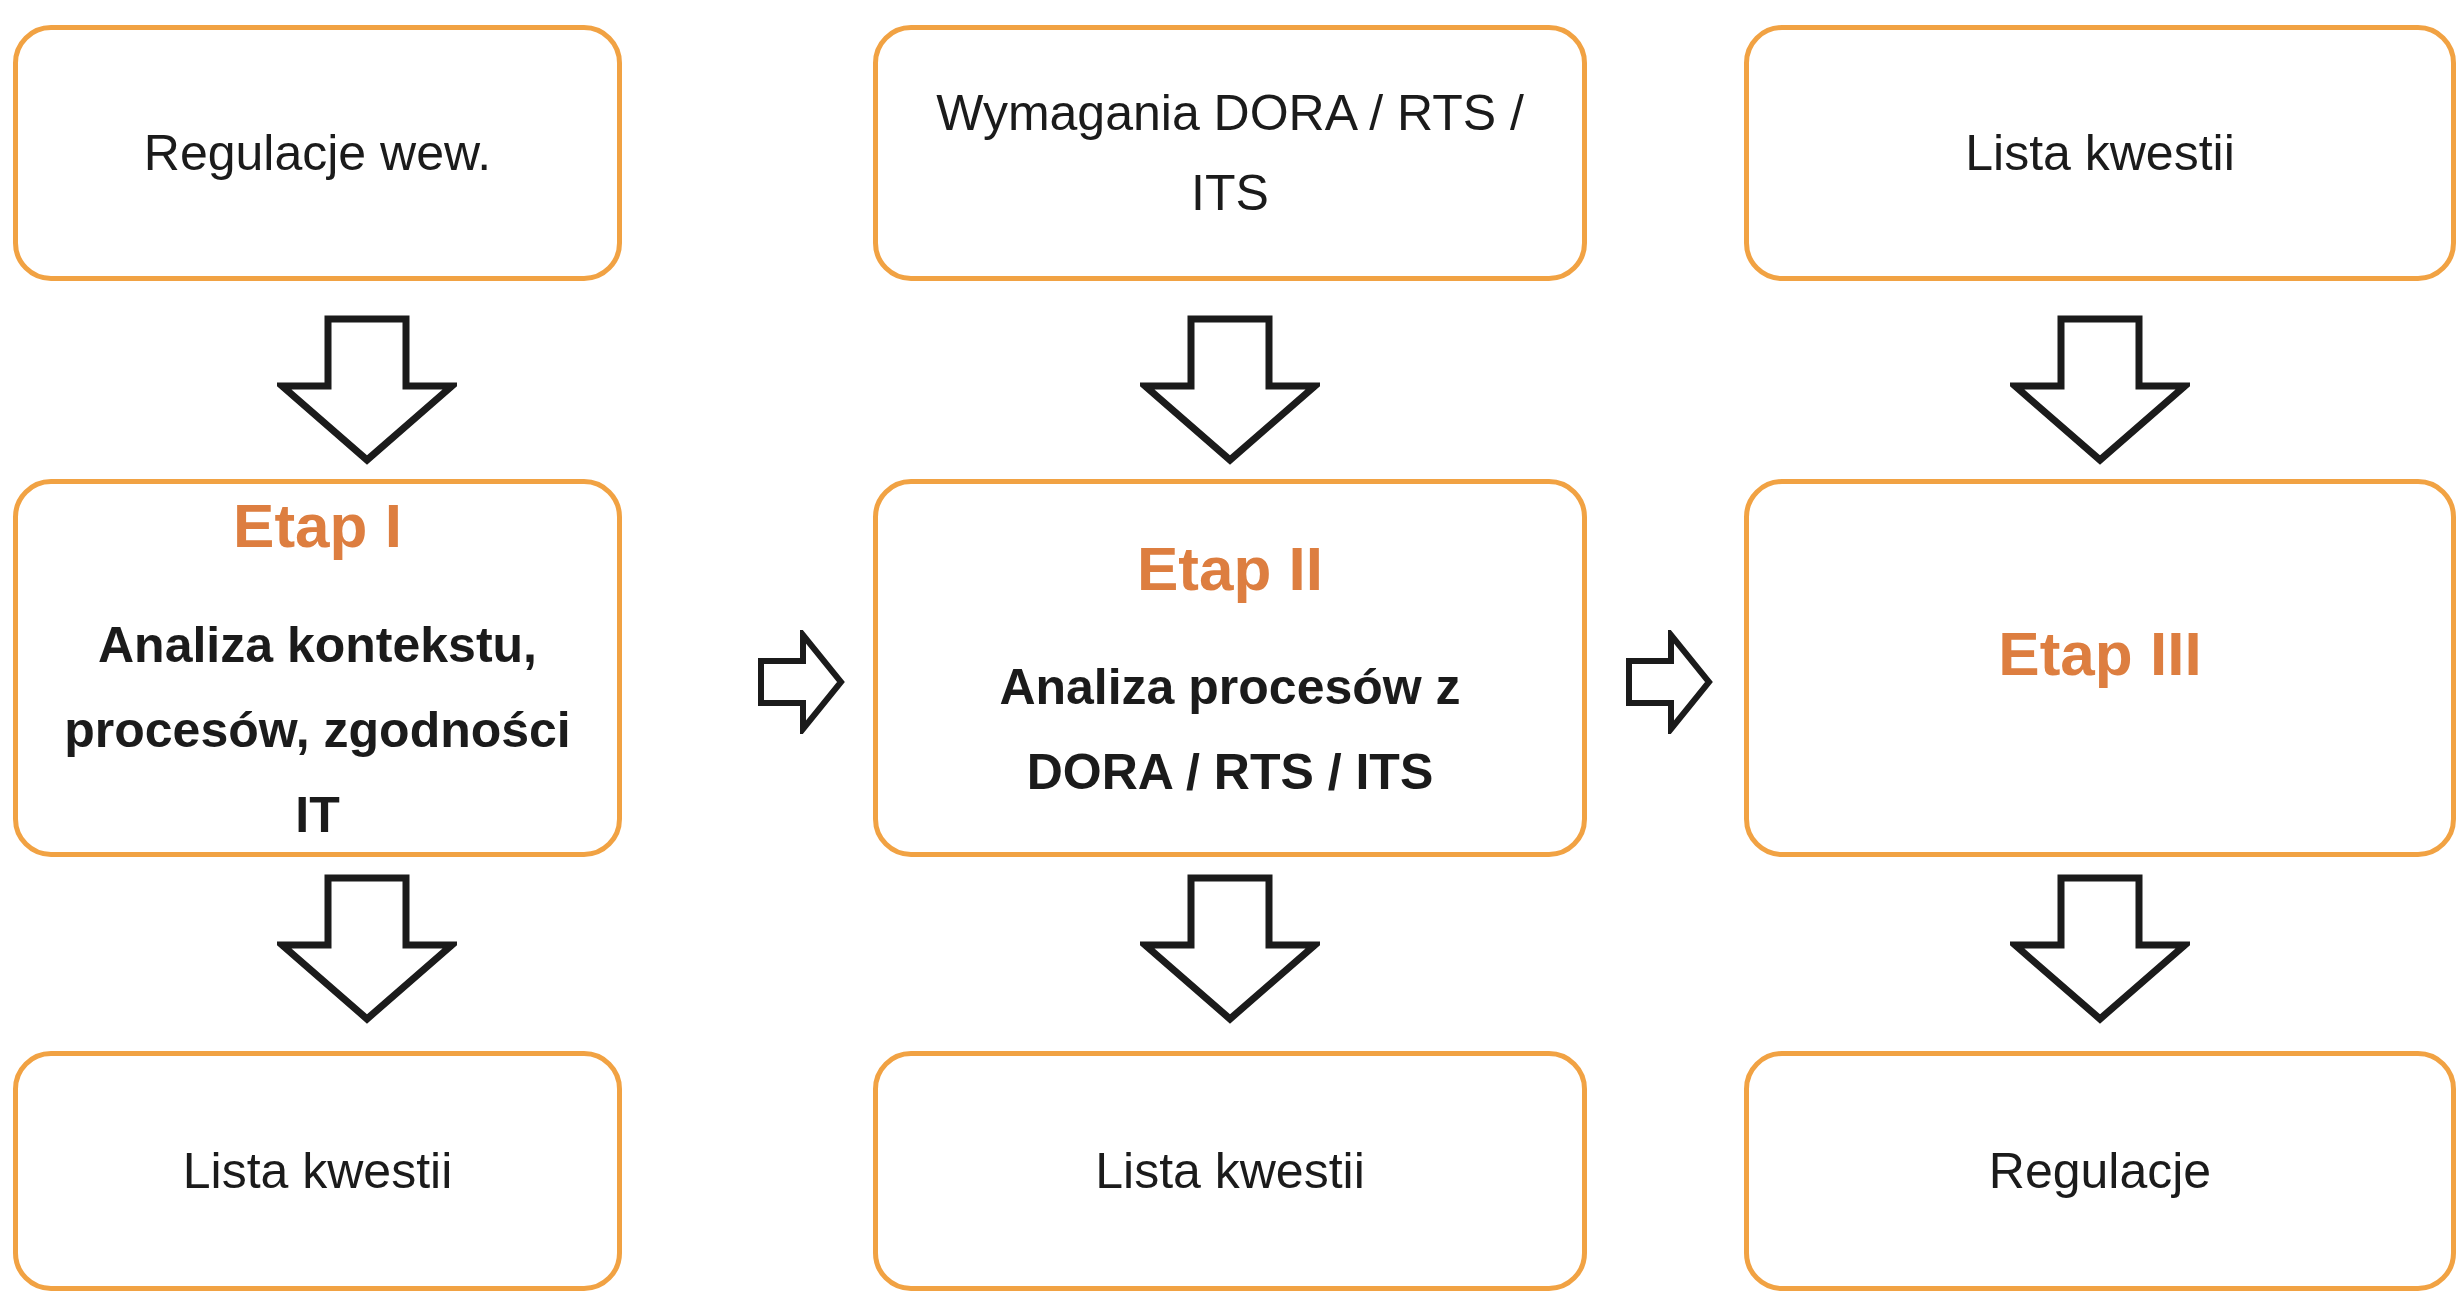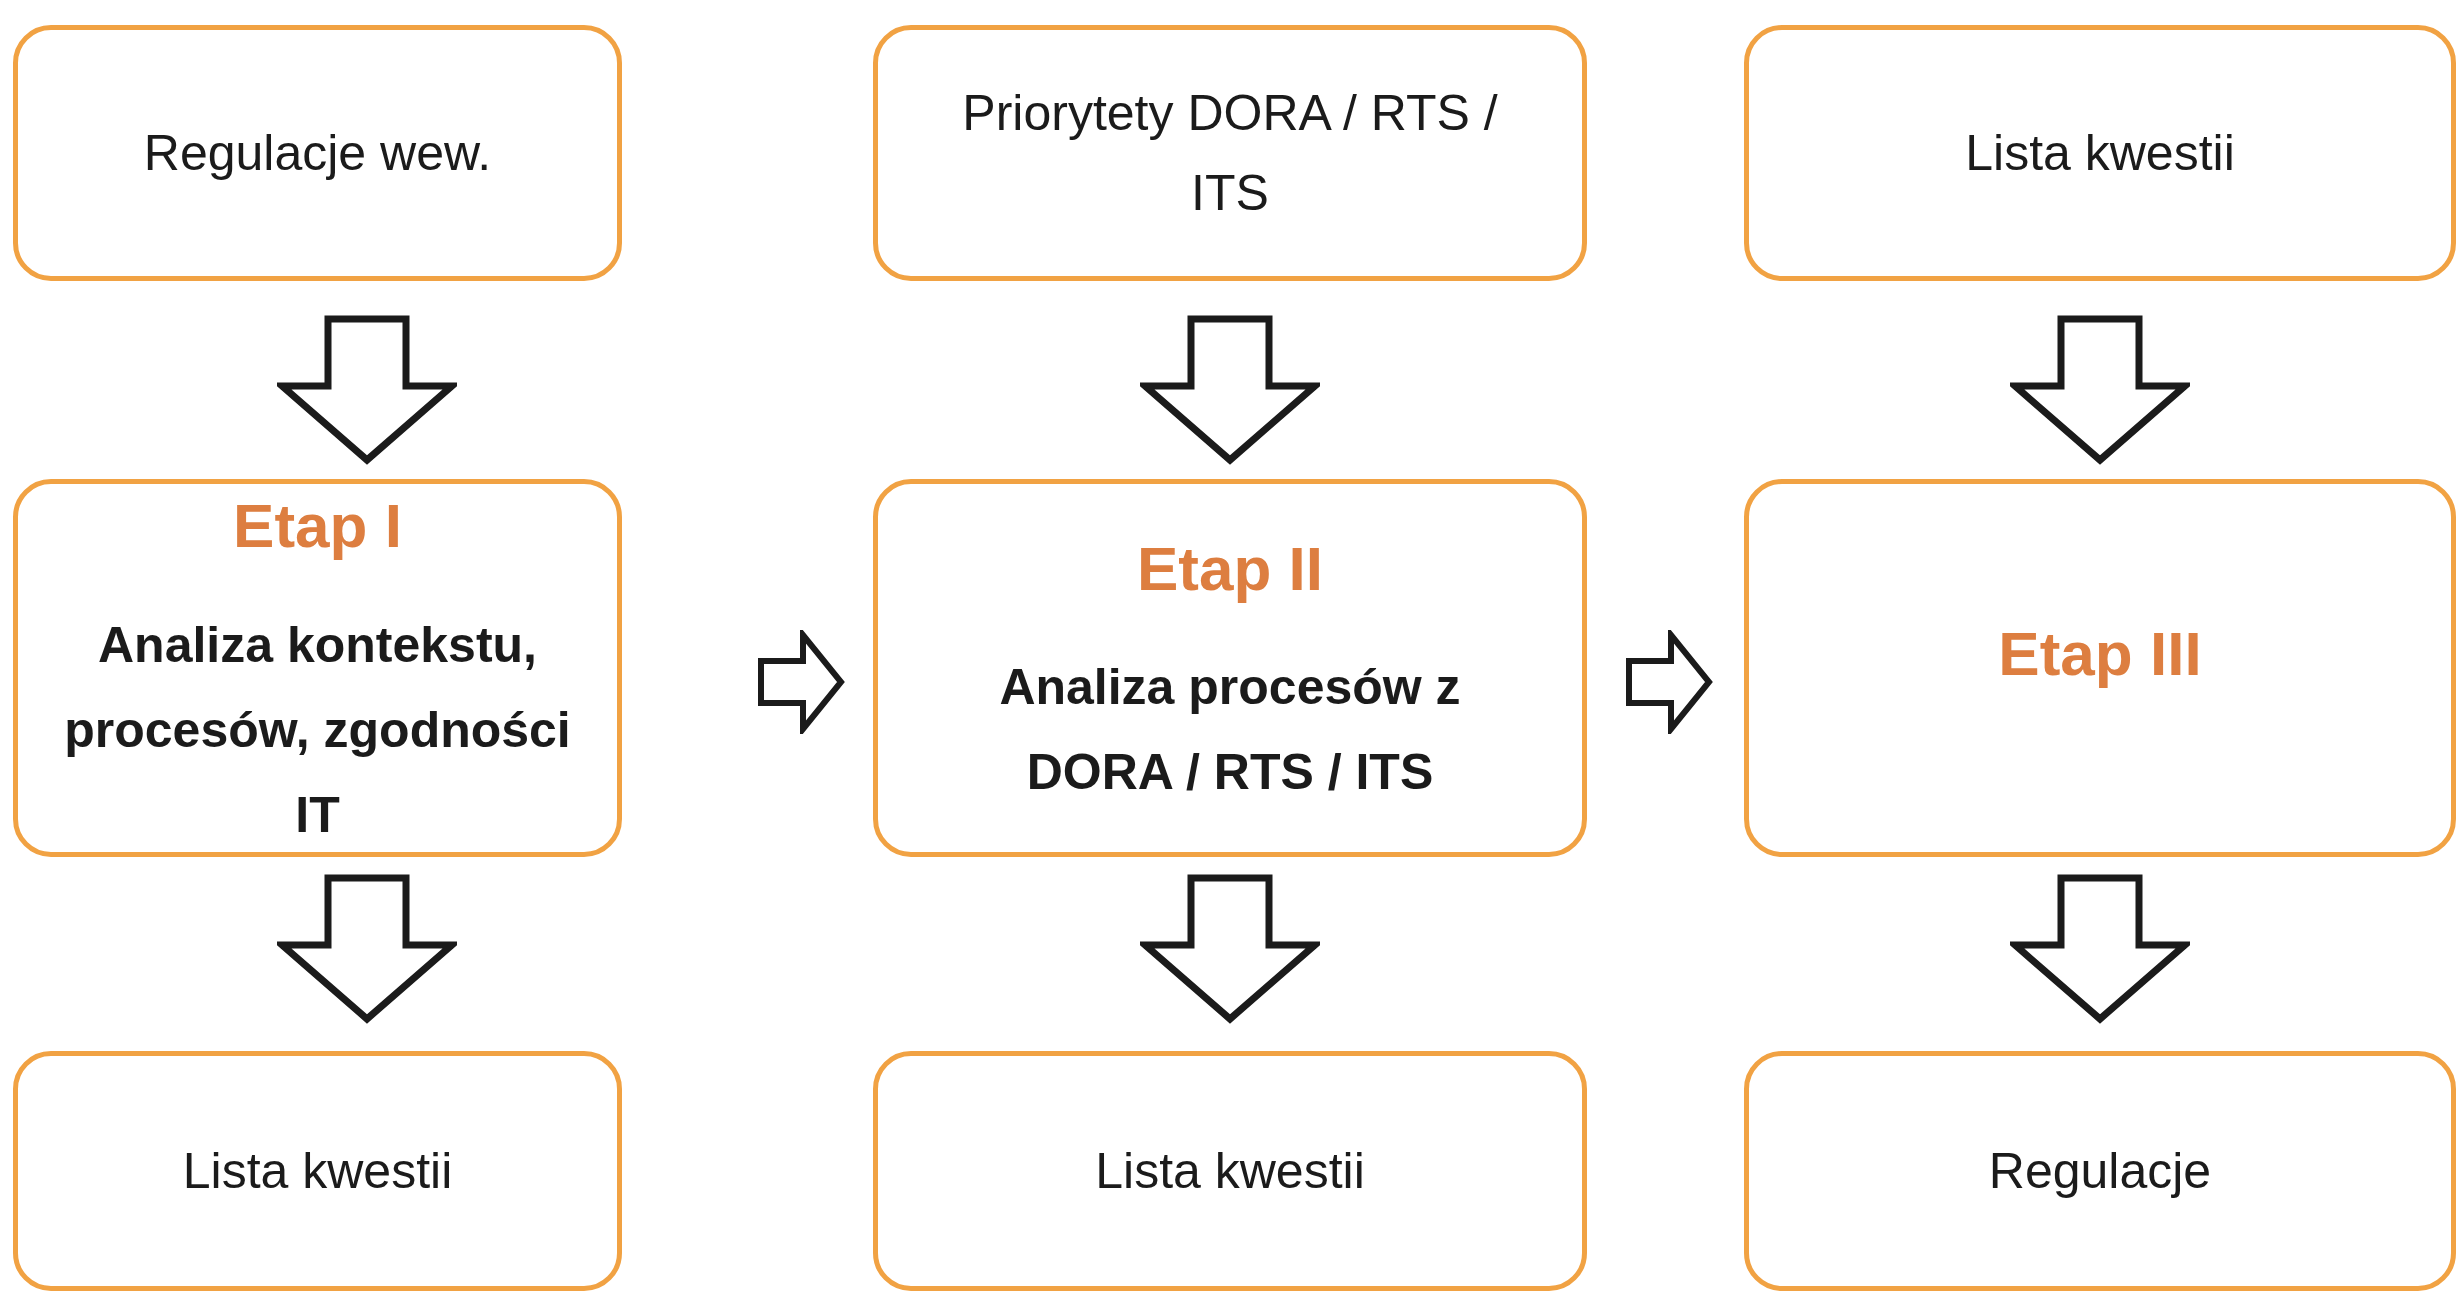--- a/index.html
+++ b/index.html
@@ -89,21 +89,21 @@
   </div>
   <svg class="arrow arrow-down ad-c1 ad-r2" viewBox="0 0 180 150">
     <polygon points="51,4 129,4 129,71 175,71 90,145 5,71 51,71"></polygon>
   </svg>
   <div class="box plain-box c1 r3">
     <span class="line">Lista kwestii</span>
     <span class="line"></span>
   </div>
 
   <div class="box plain-box c2 r1">
-    <span class="line">Priorytety DORA / RTS /</span>
+    <span class="line">Wymagania DORA / RTS /</span>
     <span class="line">ITS</span>
   </div>
   <svg class="arrow arrow-down ad-c2 ad-r1" viewBox="0 0 180 150">
     <polygon points="51,4 129,4 129,71 175,71 90,145 5,71 51,71"></polygon>
   </svg>
   <div class="box stage-box c2 r2">
     <div class="stage-title">Etap II</div>
     <div class="stage-body">
       <span class="line">Analiza procesów z</span>
       <span class="line">DORA / RTS / ITS</span>

